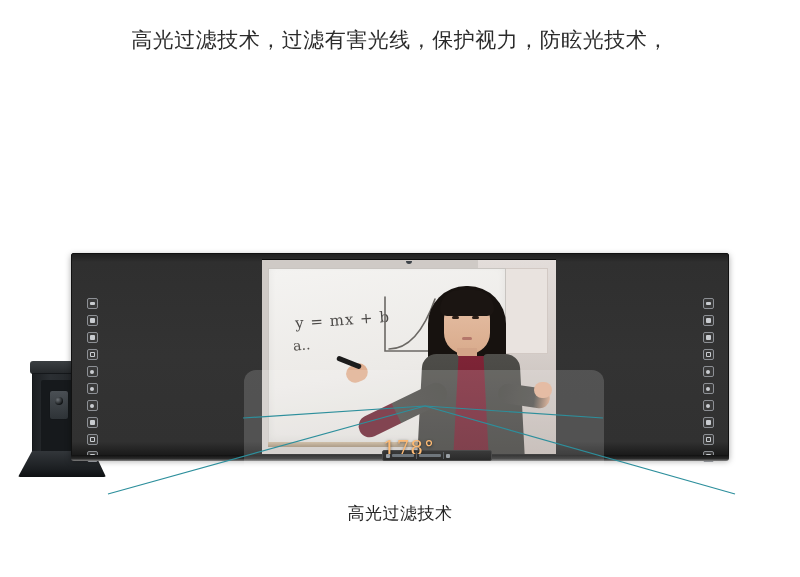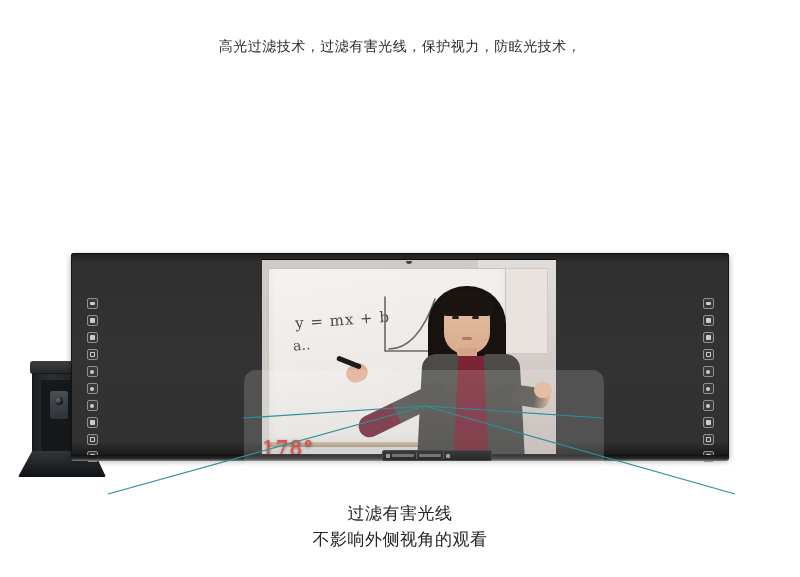--- a/index.html
+++ b/index.html
@@ -28,24 +28,24 @@
     margin: 0;
     padding-top: 50px;
     font-family: "DejaVu Serif", "Liberation Serif", serif;
     font-size: 34px;
     font-weight: 400;
     letter-spacing: 1px;
     color: #1a1a1a;
     line-height: 1.25;
   }
   .subtitle {
-    margin: 16px;
+    margin: 4px;
     padding-top: 18px;
     font-family: "DejaVu Serif", "Liberation Serif", serif;
-    font-size: 14px;
+    font-size: 21px;
     font-weight: 400;
     color: #2b2b2b;
     line-height: 1.75;
     letter-spacing: 0.5px;
   }
   .subtitle-line { display: block; }
 
   
   .product-stage {
     position: absolute;
@@ -252,24 +252,24 @@
     border-radius: 12px 12px 0 0;
     pointer-events: none;
     z-index: 12;
   }
 
   
   .angle-label {
     position: absolute;
     left: 0; right: 0;
     top: 176px;
-    text-align: left;
+    text-align: center;
     font-family: "DejaVu Serif", "Liberation Serif", serif;
     font-size: 20px;
-    color: #ef4444;
+    color: #fdba74;
     letter-spacing: 1px;
     text-shadow: 0 1px 3px rgba(0,0,0,0.55);
     z-index: 16;
   }
 
   
   .osd-bar {
     position: absolute;
     left: 310px; top: 196px;
     width: 110px; height: 11px;
@@ -472,15 +472,14 @@
     <svg viewBox="0 0 800 341" preserveAspectRatio="none">
       <line x1="425" y1="170" x2="108" y2="258" stroke="#2d8f9c" stroke-width="1.2"></line>
       <line x1="425" y1="170" x2="735" y2="258" stroke="#2d8f9c" stroke-width="1.2"></line>
       <line x1="425" y1="170" x2="243" y2="182" stroke="#2d8f9c" stroke-width="1.2"></line>
       <line x1="425" y1="170" x2="603" y2="182" stroke="#2d8f9c" stroke-width="1.2"></line>
     </svg>
   </div>
 </div>
 
 <div class="caption">
-  <span class="caption-line">过滤有害光线</span>
-  <span class="caption-line">不影响外侧视角的观看</span>
+  <span class="caption-line">高光过滤技术</span>
 </div>
 
 </body></html>

